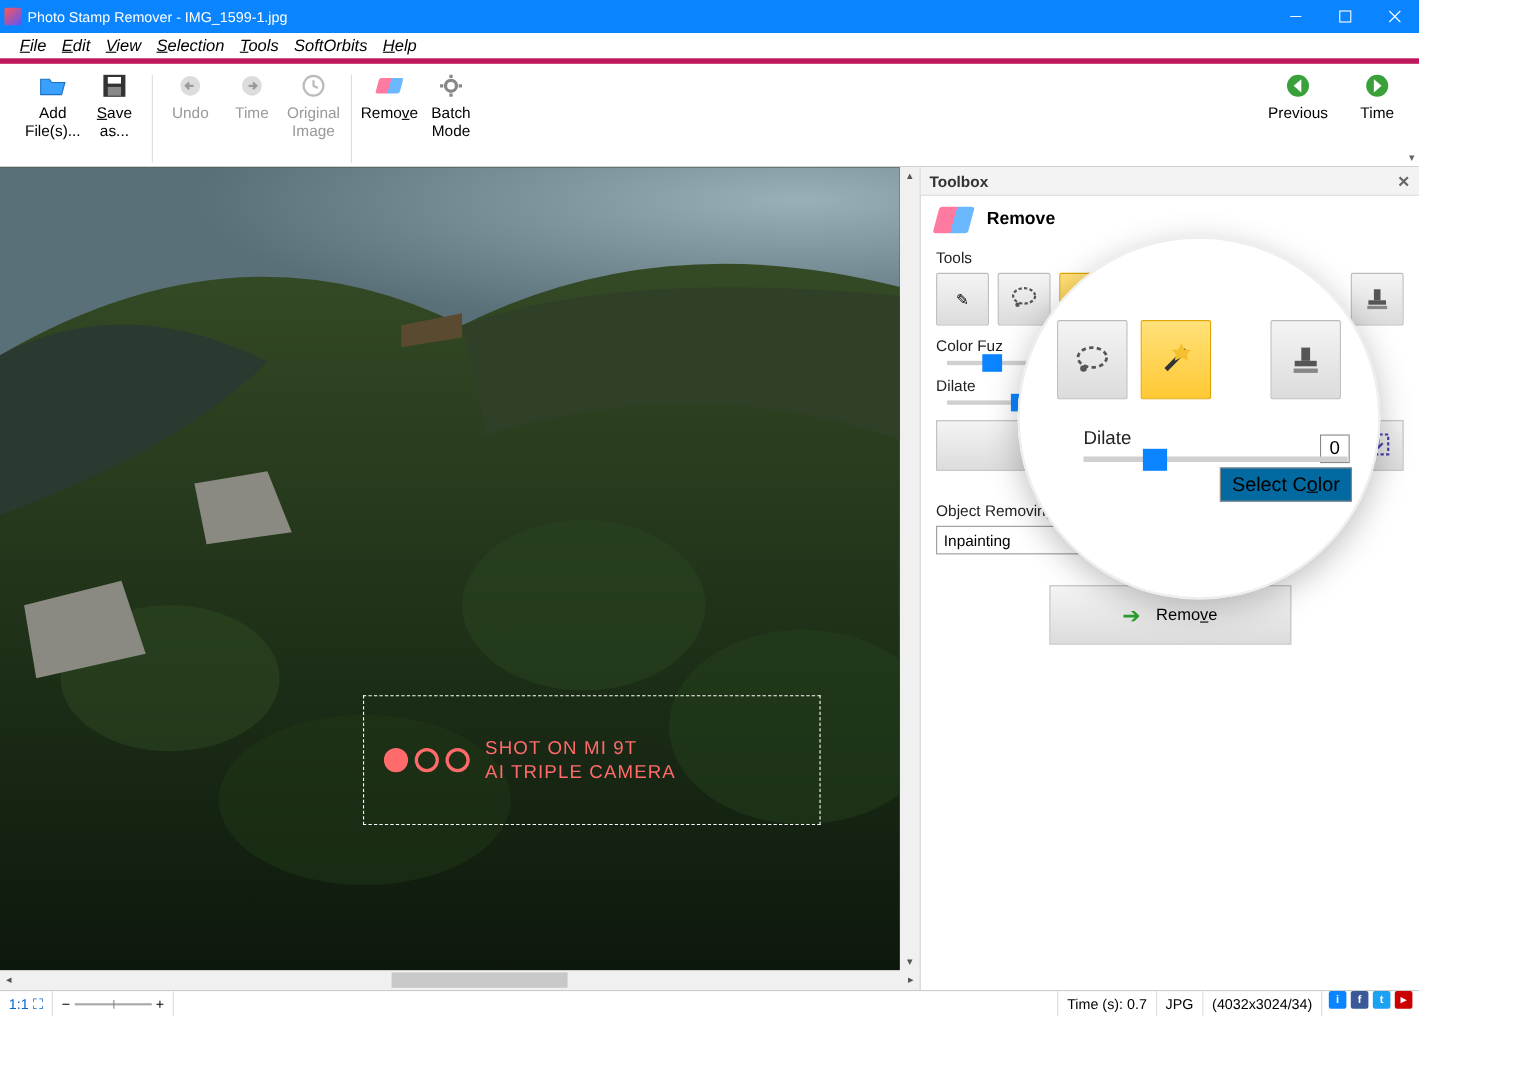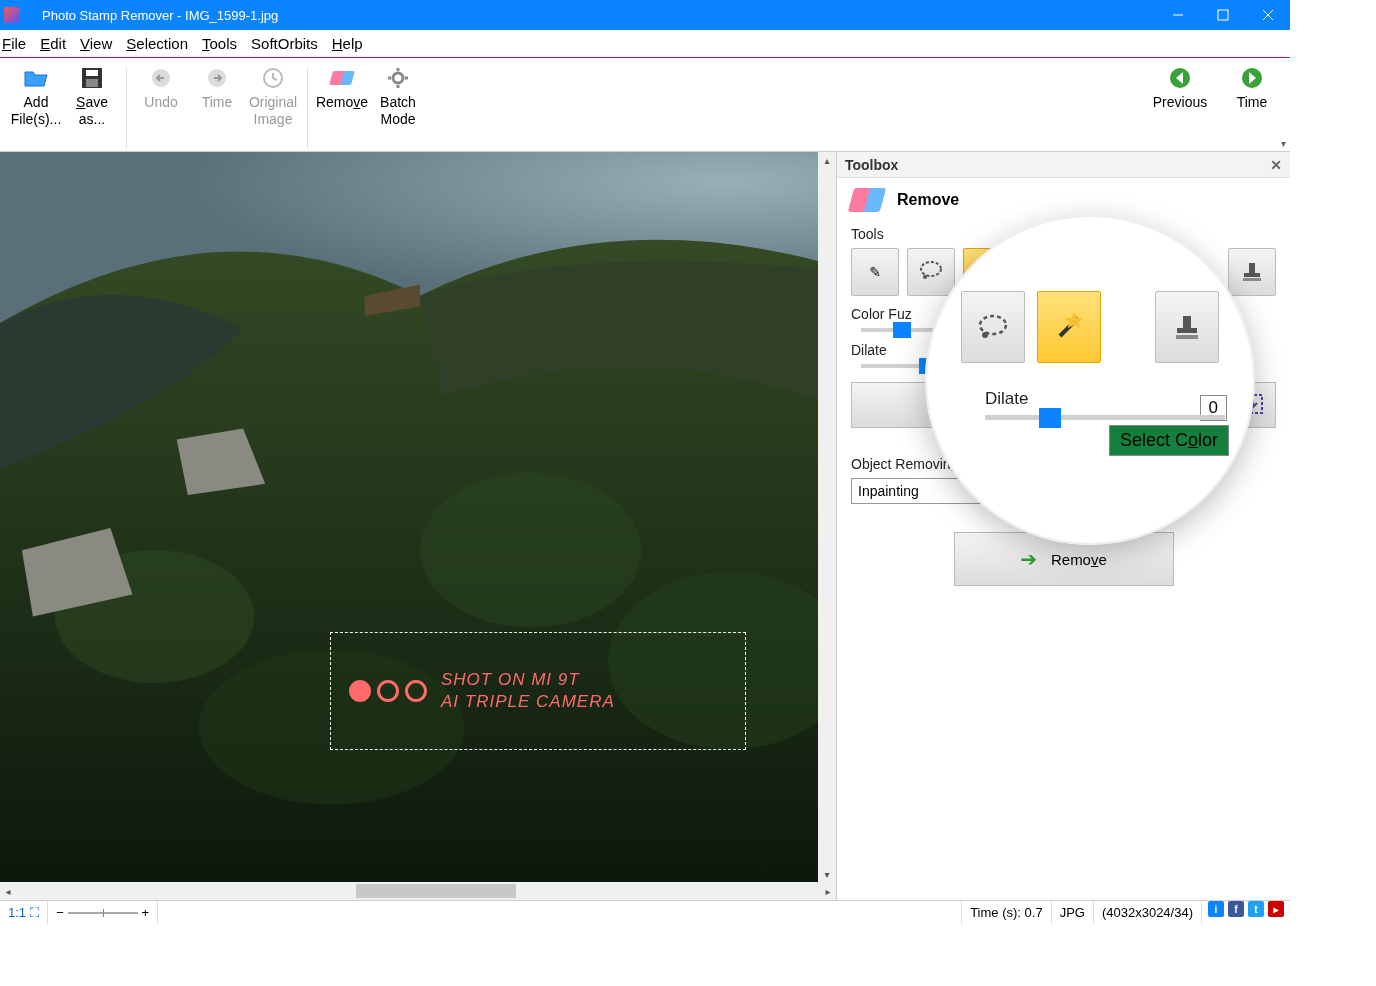--- a/index.html
+++ b/index.html
@@ -1,44 +1,44 @@
 <!DOCTYPE html>
 <html><head>
 <meta charset="utf-8">
 <style>
 * { box-sizing: border-box; margin: 0; padding: 0; font-family: "Segoe UI", Arial, sans-serif; }
 body { width: 1290px; height: 924px; overflow: hidden; background: #fff; display: flex; flex-direction: column; }
 
 
 .titlebar { height: 30px; background: #0a84ff; display: flex; align-items: center; justify-content: space-between; color: #fff; font-size: 13px; }
-.titlebar .left { display: flex; align-items: center; padding-left: 4px; gap: 22px; }
+.titlebar .left { display: flex; align-items: center; padding-left: 4px; gap: 5px; }
 .titlebar .icon-app { width:16px; height:16px; background: linear-gradient(135deg,#f55, #55f); border-radius:2px; }
 .titlebar .controls { display:flex; }
 .titlebar .controls div { width:45px; height:30px; display:flex; align-items:center; justify-content:center; }
 .titlebar .controls svg { stroke:#fff; stroke-width:1; }
 
 
-.menubar { height: 28px; display:flex; align-items:center; gap:14px; padding:0 2px; font-size:15px; border-bottom:1px solid #be185d; }
+.menubar { height: 28px; display:flex; align-items:center; gap:14px; padding:0 18px; font-size:15px; border-bottom:5px solid #be185d;font-style:italic; }
 .menubar span u { text-decoration: underline; }
 
 
-.toolbar { height: 94px; display:flex; align-items:center; padding:0 4px; border-bottom:1px solid #ccc; position:relative; }
+.toolbar { height: 94px; display:flex; align-items:center; padding:0 16px; border-bottom:1px solid #ccc; position:relative; }
 .tb-group { display:flex; align-items:flex-start; height:100%; padding:4px 4px; }
 .tb-sep { width:1px; height:80px; background:#ddd; margin:6px 2px 0; }
 .tb-btn { display:flex; flex-direction:column; align-items:center; justify-content:flex-start; width:56px; padding:4px 2px; font-size:14px; text-align:center; line-height:1.2; gap:4px; }
 .tb-btn.disabled { color:#999; }
 .tb-btn .ico { width:24px; height:24px; display:flex; align-items:center; justify-content:center; }
 .toolbar .nav-right { position:absolute; right:6px; top:4px; display:flex; gap:8px; }
 .toolbar .nav-right .tb-btn { width:64px; }
 .toolbar .expand-arrow { position:absolute; right:4px; bottom:2px; font-size:10px; color:#666; }
 
 
 .main { flex:1; display:flex; min-height:0; }
 .canvas-wrap { width:836px; display:flex; flex-direction:column; position:relative; }
-.canvas { flex:1; position:relative; overflow:hidden; background:#404040;font-style:italic; }
+.canvas { flex:1; position:relative; overflow:hidden; background:#404040; }
 .canvas svg.photo { width:100%; height:100%; display:block; }
 .sel-box { position:absolute; left:330px; top:480px; width:416px; height:118px; border:1px dashed #fff; display:flex; align-items:center; gap:14px; padding:0 18px; }
 .sel-box .dots { display:flex; gap:6px; align-items:center; }
 .sel-box .d1 { width:22px; height:22px; border-radius:50%; background:#ff6b6b; }
 .sel-box .d2,.sel-box .d3 { width:22px; height:22px; border:3px solid #ff6b6b; border-radius:50%; }
 .sel-box .txt { color:#ff6b6b; font-size:17px; letter-spacing:1px; line-height:1.3; }
 .vscroll { width:18px; background:#f0f0f0; display:flex; flex-direction:column; align-items:center; }
 .vscroll .arrow { height:16px; font-size:10px; color:#555; display:flex; align-items:center; }
 .hscroll { height:18px; background:#f0f0f0; display:flex; align-items:center; }
 .hscroll .track { flex:1; height:14px; background:#f0f0f0; position:relative; }
@@ -69,21 +69,21 @@
 
 
 .magnifier { position:absolute; left:925px; top:215px; width:330px; height:330px; border-radius:50%; background:#fff; box-shadow:0 8px 30px rgba(0,0,0,0.25), inset 0 0 0 2px #eee; overflow:hidden; z-index:50; pointer-events:none; }
 .magnifier-inner { position:absolute; inset:0; padding:28px 30px; }
 .mag-tool-row { display:flex; gap:12px; justify-content:center; margin-top:48px; }
 .mag-tool-row .tool-btn { width:64px; height:72px; }
 .mag-slider { margin-top:26px; margin-left:30px; }
 .mag-slider .lbl { font-size:17px; color:#222; margin-bottom:6px; }
 .mag-slider .bar { width:240px; height:5px; background:#d0d0d0; position:relative; }
 .mag-slider .knob { position:absolute; top:-7px; width:22px; height:20px; background:#0a84ff; }
-.mag-tooltip { position:absolute; right:26px; top:210px; background:#15803d; border:1px solid #888; padding:4px 10px; font-size:18px; }
+.mag-tooltip { position:absolute; right:26px; top:210px; background:#0369a1; border:1px solid #888; padding:4px 10px; font-size:18px; }
 .mag-val { position:absolute; right:28px; top:180px; border:1px solid #888; padding:2px 8px; font-size:17px; background:#fff; }
 
 
 .statusbar { height:24px; border-top:1px solid #ccc; display:flex; align-items:flex-start; font-size:13px; }
 .statusbar .cell { padding:0 8px; border-right:1px solid #ddd; height:100%; display:flex; align-items:center; gap:4px; }
 .statusbar .zoom { width:110px; display:flex; align-items:center; gap:4px; }
 .statusbar .zoom .track { flex:1; height:2px; background:#aaa; position:relative; }
 .statusbar .zoom .tick { position:absolute; top:-3px; left:50%; width:1px; height:8px; background:#888; }
 .statusbar .flex { flex:1; }
 .statusbar .social { display:flex; gap:4px; padding:0 6px; }

